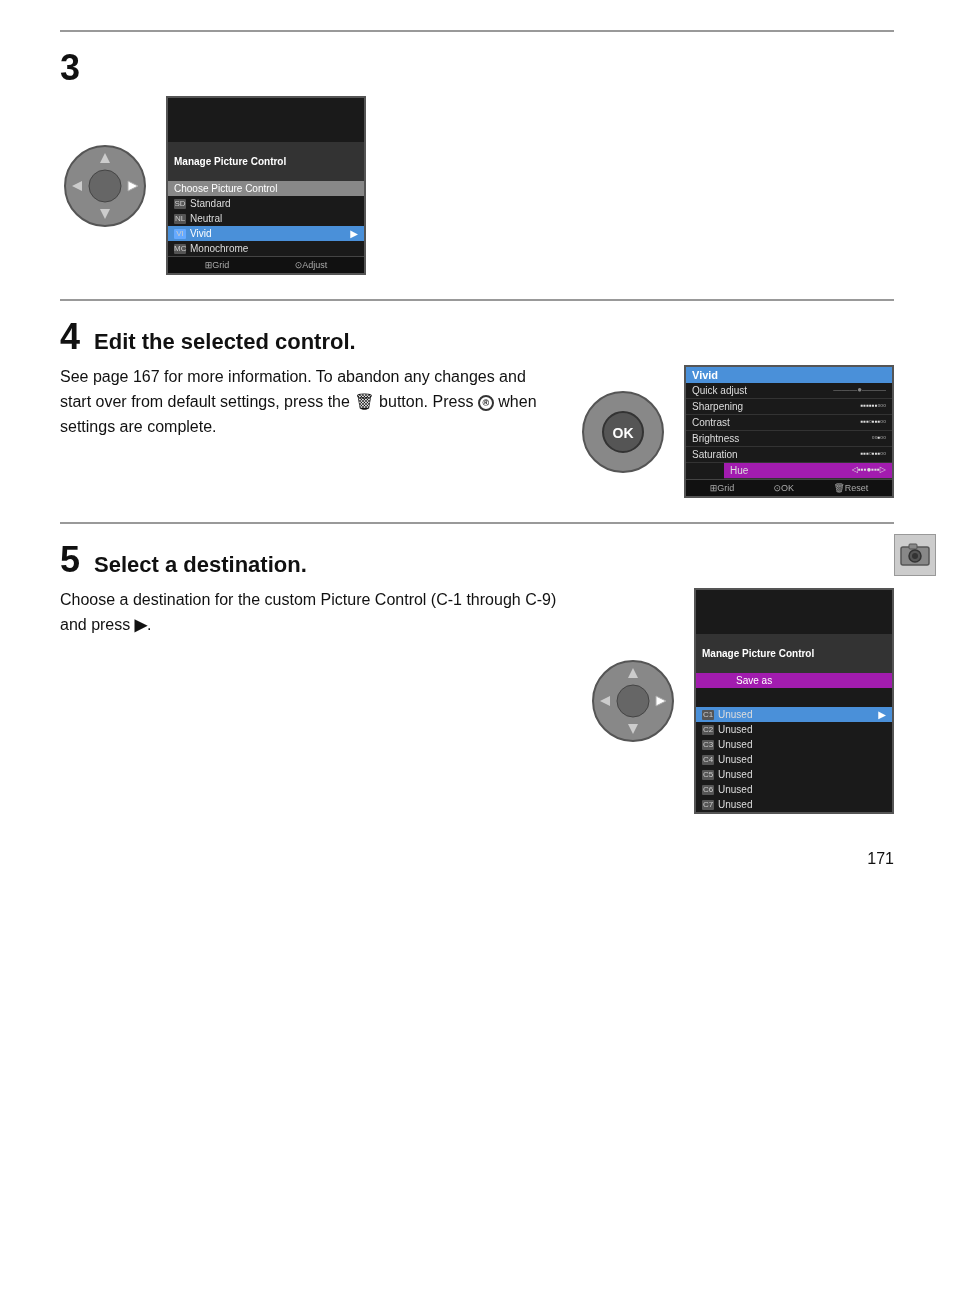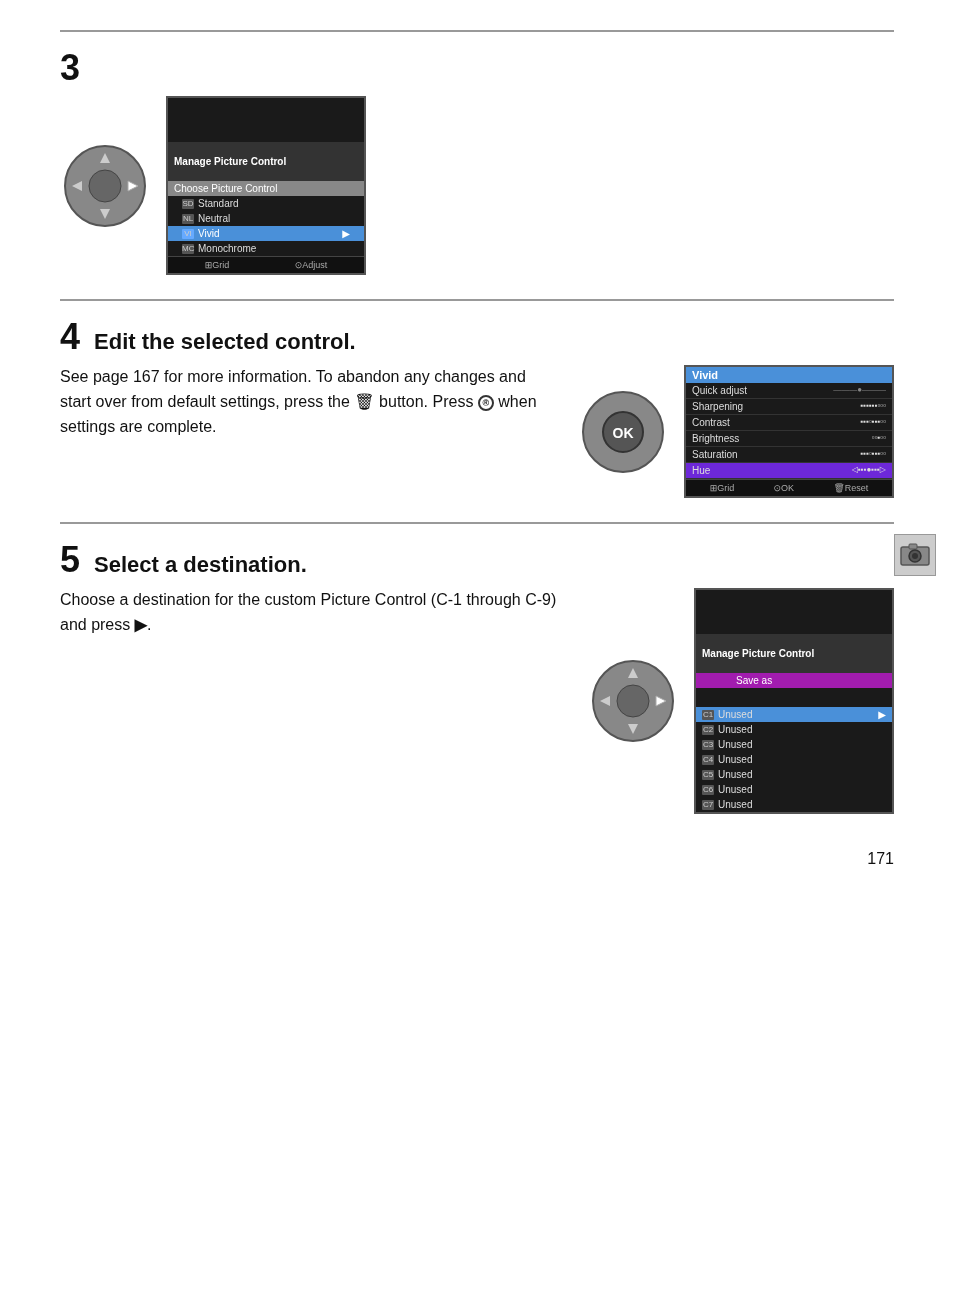--- a/index.html
+++ b/index.html
@@ -90,21 +90,21 @@
     }
 
     .lcd-subtitle-bar {
       background: #888;
       color: #fff;
       padding: 2px 6px;
       font-size: 10px;
     }
 
     .lcd-row {
-      padding: 2px 14px;
+      padding: 2px 6px;
       font-size: 10px;
       display: flex;
       align-items: center;
       gap: 4px;
       color: #ddd;
     }
 
     .lcd-row.selected {
       background: #4a90d9;
       color: #fff;
@@ -310,21 +310,21 @@
             <span style="font-size:8px;">▪▪▪▫▪▪▪▫▫</span>
           </div>
           <div class="lcd-vivid-row">
             <span>Brightness</span>
             <span style="font-size:8px;">▫▫▪▫▫</span>
           </div>
           <div class="lcd-vivid-row">
             <span>Saturation</span>
             <span style="font-size:8px;">▪▪▪▫▪▪▪▫▫</span>
           </div>
-          <div class="lcd-vivid-row active" style="background:#6d28d9;">
+          <div class="lcd-vivid-row active" style="background:#a21caf;margin-left:38px;">
             <span>Hue</span>
             <span style="font-size:8px;">◁▪▪▪●▪▪▪▷</span>
           </div>
           <div class="lcd-footer">
             <span>⊞Grid</span>
             <span>⊙OK</span>
             <span>🗑Reset</span>
           </div>
         </div>
       </div>

